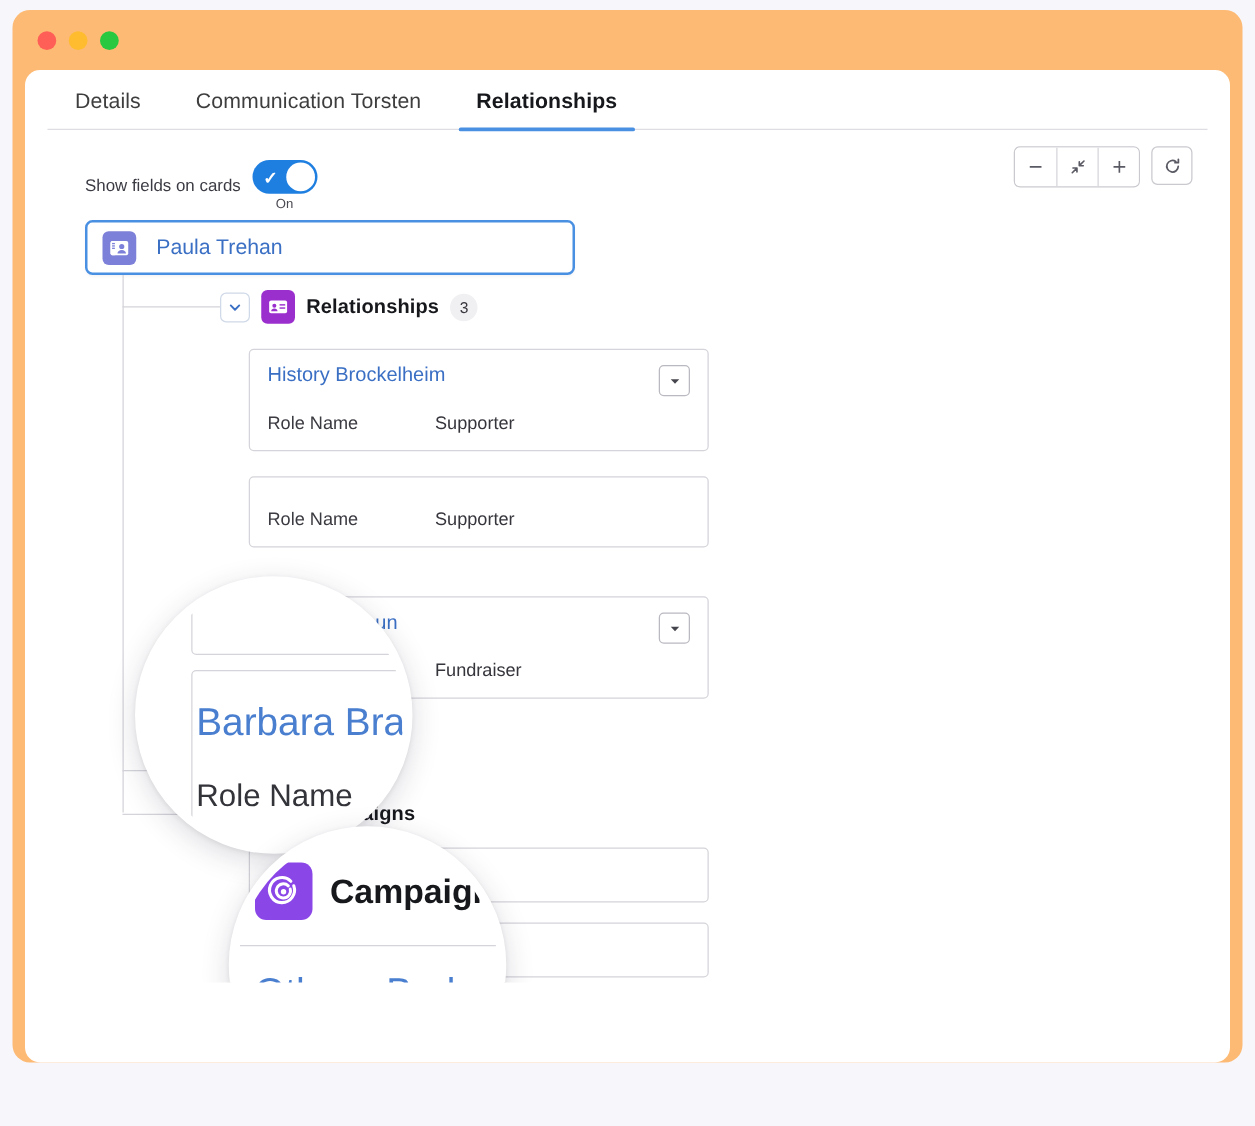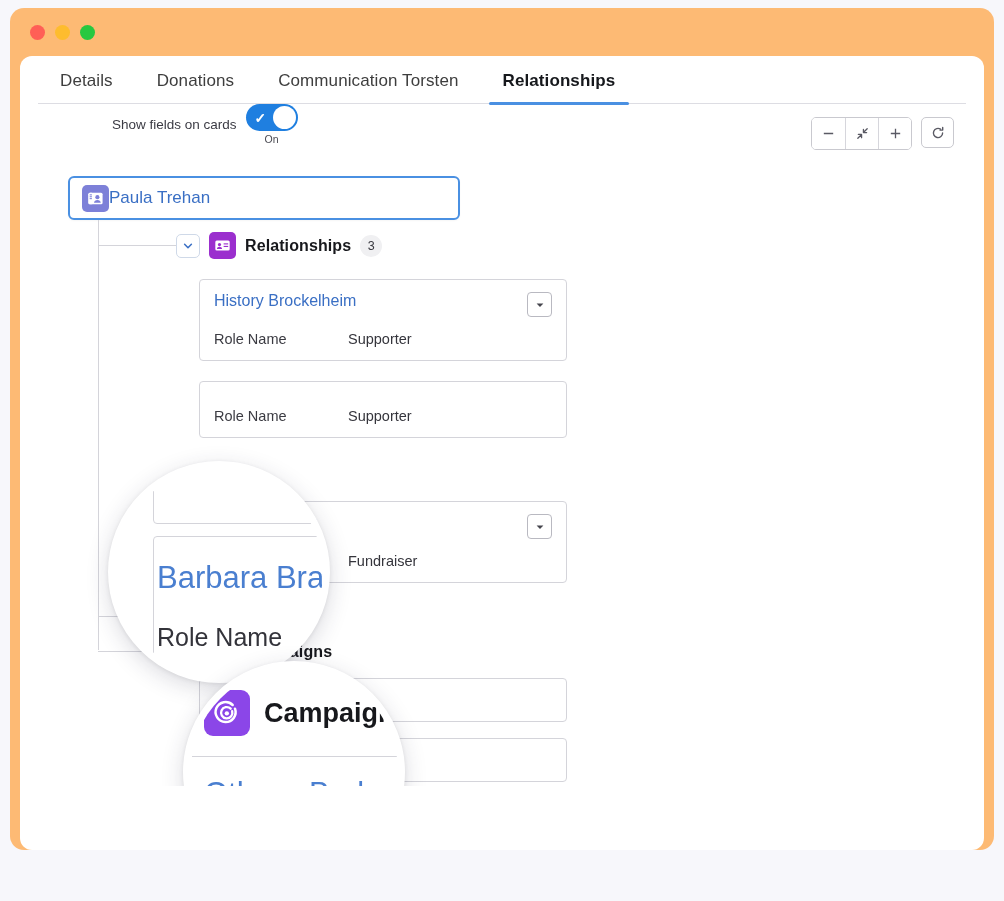--- a/index.html
+++ b/index.html
@@ -87,25 +87,24 @@
   
   .controls {
     position: relative;
     height: 62px;
     padding: 0 26px;
   }
 
   .toggle-wrap {
     position: absolute;
     left: 48px;
-    top: 0;
+    top: 24px;
     display: flex;
     align-items: center;
     gap: 9px;
-    margin-left: 44px;
   }
   .toggle-label {
     font-size: 13.5px;
     color: #3b3b44;
   }
   .toggle-col { display: flex; flex-direction: column; align-items: center; gap: 2px; }
   .switch {
     width: 52px;
     height: 27px;
     border-radius: 14px;
@@ -178,21 +177,21 @@
     left: 48px;
     top: 10px;
     width: 392px;
     height: 44px;
     background: #fff;
     border: 2px solid #4a90e2;
     border-radius: 6px;
     display: flex;
     align-items: center;
     padding: 0 12px;
-    gap: 0;
+    gap: 16px;
     box-shadow: 0 1px 2px rgba(0,0,0,.04);
   }
   .root-icon {
     width: 27px; height: 27px;
     border-radius: 5px;
     background: #7d80d8;
     display: flex; align-items: center; justify-content: center;
   }
   .root-name {
     font-size: 17px;
@@ -399,21 +398,20 @@
   <div class="titlebar">
     <span class="dot red"></span>
     <span class="dot yellow"></span>
     <span class="dot green"></span>
   </div>
 
   <div class="sheet">
 
     <div class="tabbar">
       <div class="tab">Details</div>
-      <div class="tab">Donations</div>
       <div class="tab">Communication Torsten</div>
       <div class="tab active">Relationships</div>
     </div>
 
     <div class="controls">
 
       <div class="toggle-wrap">
         <span class="toggle-label">Show fields on cards</span>
         <div class="toggle-col">
           <div class="switch">
@@ -509,21 +507,21 @@
         </div>
       </div>
 
       <div class="card" style="top:215px;">
         <div class="card-fields">
           <span class="fld-label">Role Name</span>
           <span class="fld-value">Supporter</span>
         </div>
       </div>
 
-      <div class="card" style="top:335px;">
+      <div class="card" style="top:311px;">
         <div class="card-top">
           <span class="card-title">Barbara Braun</span>
           <span class="caret-btn">
             <svg width="10" height="10" viewBox="0 0 10 10">
                 <path d="M1.6 3.4 L5 7 L8.4 3.4 Z" fill="#45454d"></path>
               </svg>
           </span>
         </div>
         <div class="card-fields">
           <span class="fld-label">Role Name</span>

